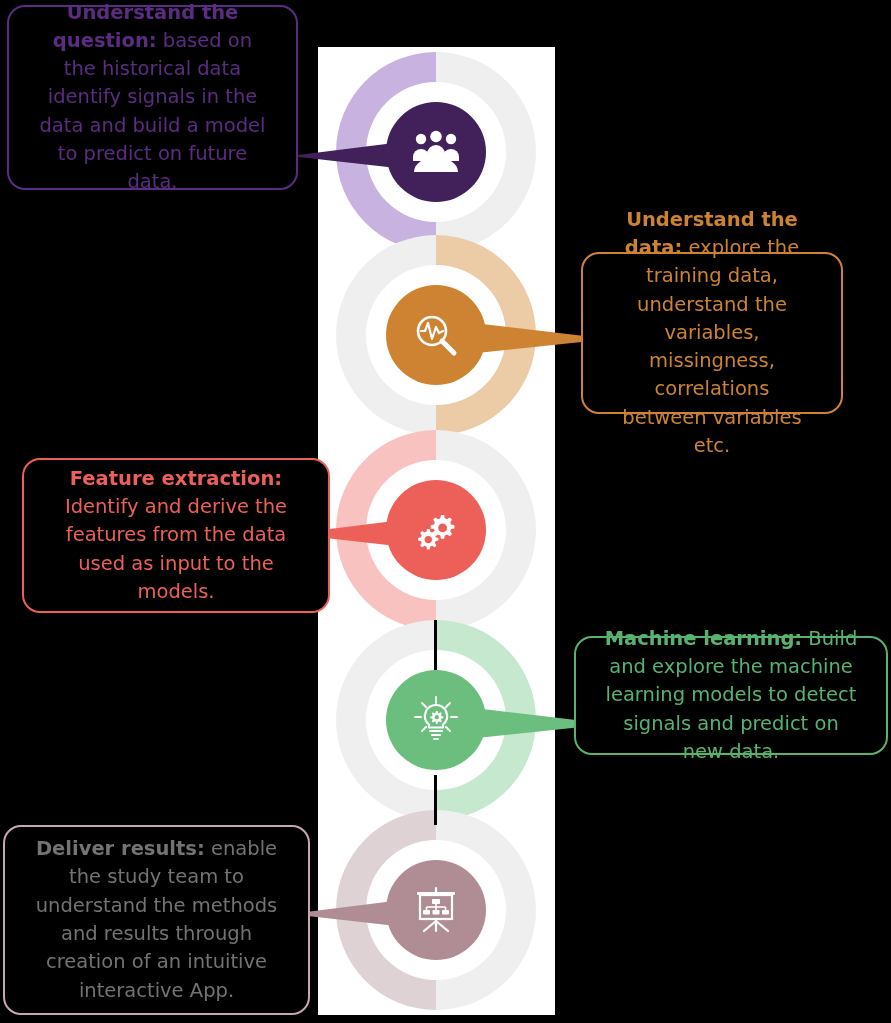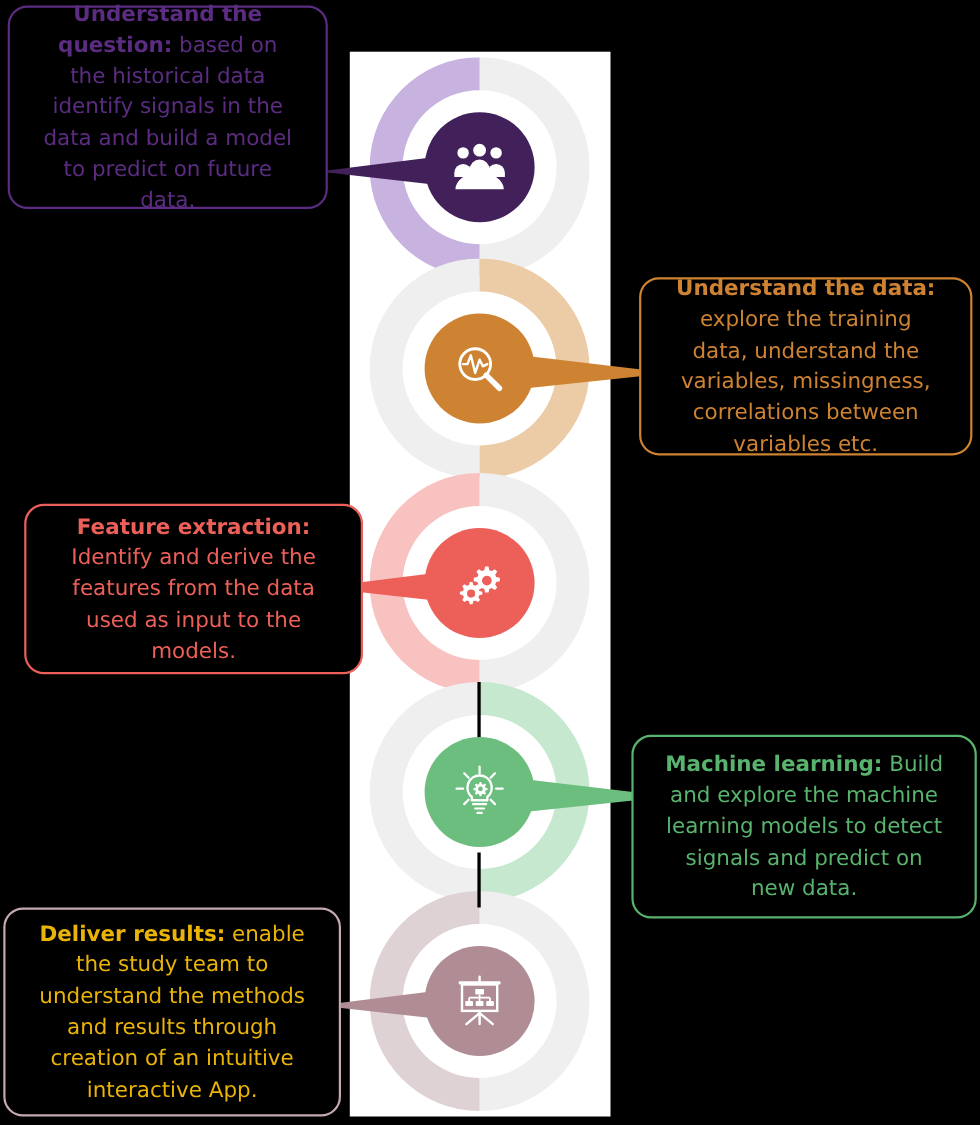--- a/index.html
+++ b/index.html
@@ -263,37 +263,37 @@
       </div>
     </div>
   </div>
 
   <div class="callout" style="left:7px; top:5px; width:291px; height:185px; border-color:#5B2C82;">
     <p style="color:#5B2C82;">
       <b>Understand the question:</b><span> based on the historical data identify signals in the data and build a model to predict on future data.</span>
     </p>
   </div>
 
-  <div class="callout" style="left:581px; top:252px; width:303px; height:162px; border-color:#CE8332;">
+  <div class="callout" style="left:581px; top:252px; width:262px; height:162px; border-color:#CE8332;">
     <p style="color:#CE8332;">
       <b>Understand the data:</b><span> explore the training data, understand the variables, missingness, correlations between variables etc.</span>
     </p>
   </div>
 
   <div class="callout" style="left:22px; top:458px; width:308px; height:155px; border-color:#EC6059;">
     <p style="color:#EC6059;">
       <b>Feature extraction:</b><span> Identify and derive the features from the data used as input to the models.</span>
     </p>
   </div>
 
-  <div class="callout" style="left:574px; top:668px; width:314px; height:167px; border-color:#57B36E;">
+  <div class="callout" style="left:574px; top:636px; width:314px; height:119px; border-color:#57B36E;">
     <p style="color:#57B36E;">
       <b>Machine learning:</b><span> Build and explore the machine learning models to detect signals and predict on new data.</span>
     </p>
   </div>
 
   <div class="callout" style="left:3px; top:825px; width:307px; height:190px; border-color:#C4A9AE;">
-    <p style="color:#eab308;">
+    <p style="color:#737373;">
       <b>Deliver results:</b><span> enable the study team to understand the methods and results through creation of an intuitive interactive App.</span>
     </p>
   </div>
 
 </div>
 
 </body></html>

